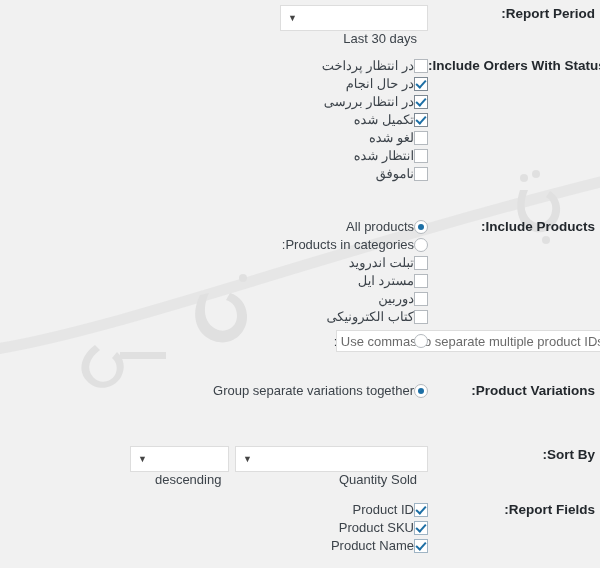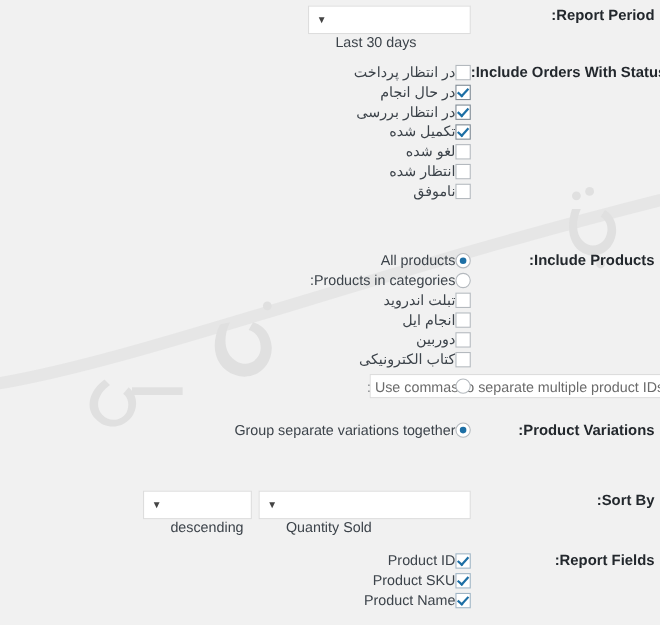--- a/index.html
+++ b/index.html
@@ -74,20 +74,21 @@
     position: relative;
   }
   .select .arrow {
     font-size: 9px;
     color: #444;
     line-height: 1;
     margin-right: 8px;
   }
   .select .value {
     flex: 1;
+    text-align: right;
     white-space: nowrap;
     margin-top: 40px;
   }
   .sel-period { width: 148px; }
   .sel-order  { width: 99px; }
   .sel-sort   { width: 193px; }
 
   .sortwrap {
     display: flex;
     flex-direction: row;
@@ -249,36 +250,36 @@
         <span class="box"></span>
       </div>
       <div class="opt">
         <span class="txt">ناموفق</span>
         <span class="box"></span>
       </div>
     </div>
     <div class="section-label">:Include Orders With Status</div>
   </div>
 
-  <div class="row" style="top:228px;">
+  <div class="row" style="top:218px;">
     <div class="field">
       <div class="opt">
         <span class="txt ltr">All products</span>
         <span class="radio sel"></span>
       </div>
       <div class="opt">
         <span class="txt ltr">:Products in categories</span>
         <span class="radio"></span>
       </div>
       <div class="opt">
         <span class="txt">تبلت اندروید</span>
         <span class="box"></span>
       </div>
       <div class="opt">
-        <span class="txt">انجام ایل</span>
+        <span class="txt">مسترد ایل</span>
         <span class="box"></span>
       </div>
       <div class="opt">
         <span class="txt">دوربین</span>
         <span class="box"></span>
       </div>
       <div class="opt">
         <span class="txt">کتاب الکترونیکی</span>
         <span class="box"></span>
       </div>

